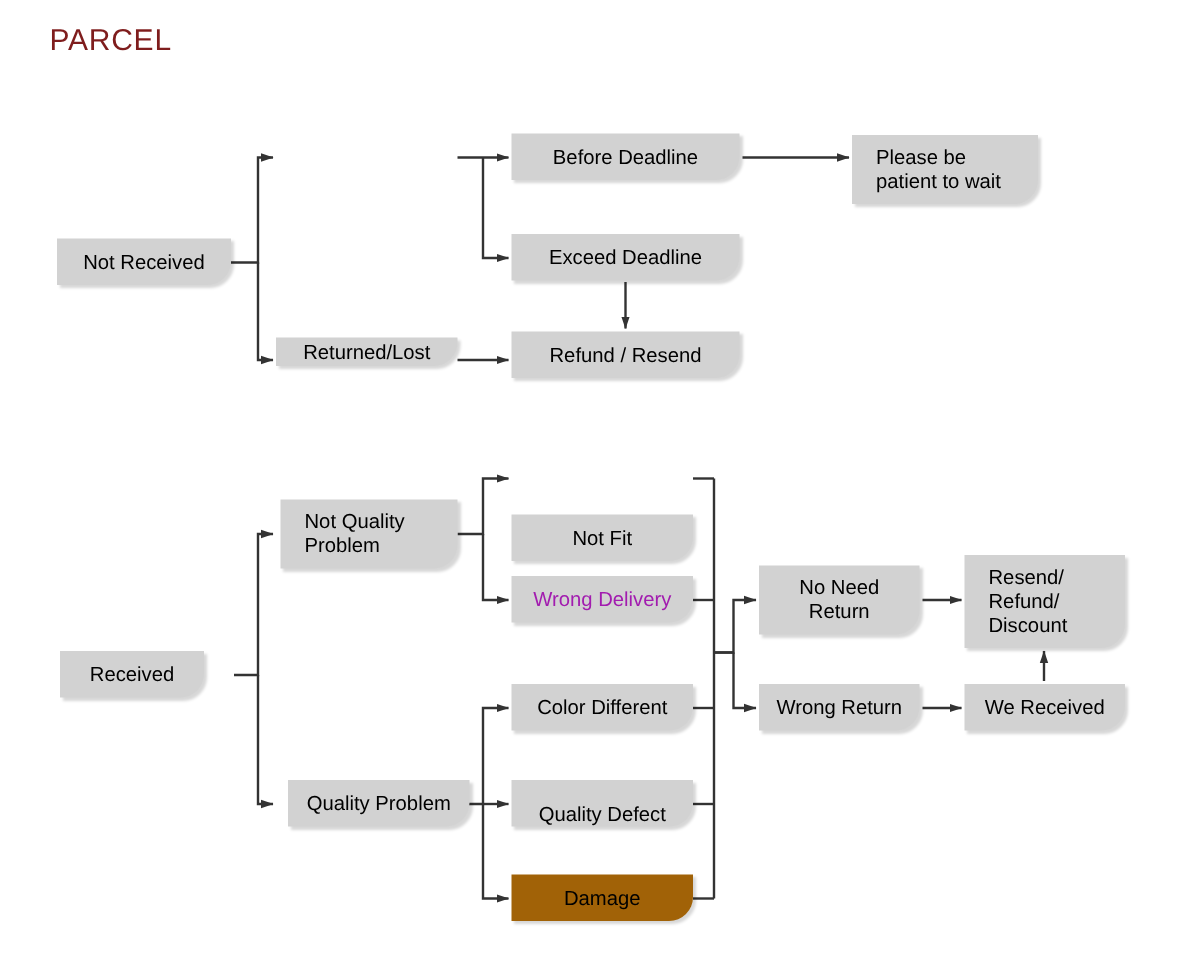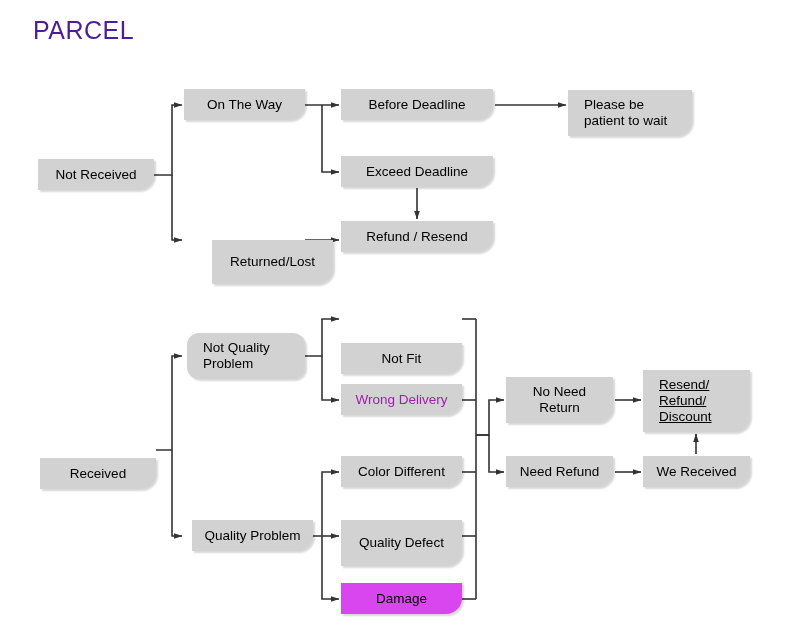--- a/index.html
+++ b/index.html
@@ -23,23 +23,23 @@
     left: 0;
     top: 0;
     width: 800px;
     height: 642px;
     pointer-events: none;
   }
   .title {
     position: absolute;
     left: 33px;
     top: 16px;
-    font-size: 25px;
+    font-size: 20px;
     letter-spacing: 0.5px;
-    color: #4c1d95;
+    color: #7f1d1d;
     white-space: nowrap;
   }
   .node {
     position: absolute;
     box-sizing: border-box;
     background: #d2d2d2;
     color: #000000;
     font-size: 13.5px;
     line-height: 16px;
     border-radius: 0 0 16px 0;
@@ -110,72 +110,69 @@
       <path d="M462,536 L476,536"></path>
       <path d="M462,599 L476,599"></path>
       <path d="M476,319 L476,599"></path>
       <path d="M476,435 L489,435"></path>
     </g>
   </svg>
 
 <div class="node center" style="left: 38px; top: 159px; width: 116px; height: 31px; background: rgb(210, 210, 210); color: rgb(0, 0, 0); justify-content: flex-end;">
       <span class="lbl">Not Received</span>
     </div>
-    <div class="node center" style="left: 184px; top: 89px; width: 121px; height: 31px; background: rgb(210, 210, 210); color: rgb(0, 0, 0);">
-      <span class="lbl">On The Way</span>
-    </div>
-    <div class="node center" style="left: 184px; top: 240px; width: 121px; height: 44px; background: rgb(210, 210, 210); color: rgb(0, 0, 0); margin-left: 28px;">
+    <div class="node center" style="left: 184px; top: 225px; width: 121px; height: 19px; background: rgb(210, 210, 210); color: rgb(0, 0, 0);">
       <span class="lbl">Returned/Lost</span>
     </div>
     <div class="node center" style="left: 341px; top: 89px; width: 152px; height: 31px; background: rgb(210, 210, 210); color: rgb(0, 0, 0);">
       <span class="lbl">Before Deadline</span>
     </div>
     <div class="node center" style="left: 341px; top: 156px; width: 152px; height: 31px; background: rgb(210, 210, 210); color: rgb(0, 0, 0);">
       <span class="lbl">Exceed Deadline</span>
     </div>
     <div class="node center" style="left: 341px; top: 221px; width: 152px; height: 31px; background: rgb(210, 210, 210); color: rgb(0, 0, 0);">
       <span class="lbl">Refund / Resend</span>
     </div>
     <div class="node left" style="left: 568px; top: 90px; width: 124px; height: 46px; background: rgb(210, 210, 210); color: rgb(0, 0, 0);">
       <span class="lbl">Please be
 patient to wait</span>
     </div>
-    <div class="node center" style="left: 40px; top: 458px; width: 116px; height: 31px; background: rgb(210, 210, 210); color: rgb(0, 0, 0);">
+    <div class="node center" style="left: 40px; top: 434px; width: 96px; height: 31px; background: rgb(210, 210, 210); color: rgb(0, 0, 0);">
       <span class="lbl">Received</span>
     </div>
-    <div class="node left" style="left: 187px; top: 333px; width: 118px; height: 46px; background: rgb(210, 210, 210); color: rgb(0, 0, 0); border-radius: 12px;">
+    <div class="node left" style="left: 187px; top: 333px; width: 118px; height: 46px; background: rgb(210, 210, 210); color: rgb(0, 0, 0);">
       <span class="lbl">Not Quality
 Problem</span>
     </div>
     <div class="node center" style="left: 192px; top: 520px; width: 121px; height: 31px; background: rgb(210, 210, 210); color: rgb(0, 0, 0);">
       <span class="lbl">Quality Problem</span>
     </div>
     <div class="node center" style="left: 341px; top: 303px; width: 121px; height: 31px; background: rgb(210, 210, 210); color: rgb(0, 0, 0); margin-top: 40px;">
       <span class="lbl">Not Fit</span>
     </div>
     <div class="node center" style="left: 341px; top: 384px; width: 121px; height: 31px; background: rgb(210, 210, 210); color: #a21caf;">
       <span class="lbl">Wrong Delivery</span>
     </div>
     <div class="node center" style="left: 341px; top: 456px; width: 121px; height: 31px; background: rgb(210, 210, 210); color: rgb(0, 0, 0);">
       <span class="lbl">Color Different</span>
     </div>
-    <div class="node center" style="left: 341px; top: 520px; width: 121px; height: 46px; background: rgb(210, 210, 210); color: rgb(0, 0, 0);">
+    <div class="node center" style="left: 341px; top: 520px; width: 121px; height: 31px; background: rgb(210, 210, 210); color: rgb(0, 0, 0); align-items: flex-end;">
       <span class="lbl">Quality Defect</span>
     </div>
-    <div class="node center" style="left: 341px; top: 583px; width: 121px; height: 31px; background: #d946ef; color: rgb(0, 0, 0);">
+    <div class="node center" style="left: 341px; top: 583px; width: 121px; height: 31px; background: #a16207; color: rgb(0, 0, 0);">
       <span class="lbl">Damage</span>
     </div>
     <div class="node center" style="left: 506px; top: 377px; width: 107px; height: 46px; background: rgb(210, 210, 210); color: rgb(0, 0, 0);">
       <span class="lbl">No Need
 Return</span>
     </div>
     <div class="node center" style="left: 506px; top: 456px; width: 107px; height: 31px; background: rgb(210, 210, 210); color: rgb(0, 0, 0);">
-      <span class="lbl">Need Refund</span>
+      <span class="lbl">Wrong Return</span>
     </div>
     <div class="node center" style="left: 643px; top: 456px; width: 107px; height: 31px; background: rgb(210, 210, 210); color: rgb(0, 0, 0);">
       <span class="lbl">We Received</span>
     </div>
-    <div class="node left" style="left: 643px; top: 370px; width: 107px; height: 62px; background: rgb(210, 210, 210); color: rgb(0, 0, 0); text-decoration: underline;">
+    <div class="node left" style="left: 643px; top: 370px; width: 107px; height: 62px; background: rgb(210, 210, 210); color: rgb(0, 0, 0);">
       <span class="lbl">Resend/
 Refund/
 Discount</span>
     </div>
   </div>
 
 </body></html>

